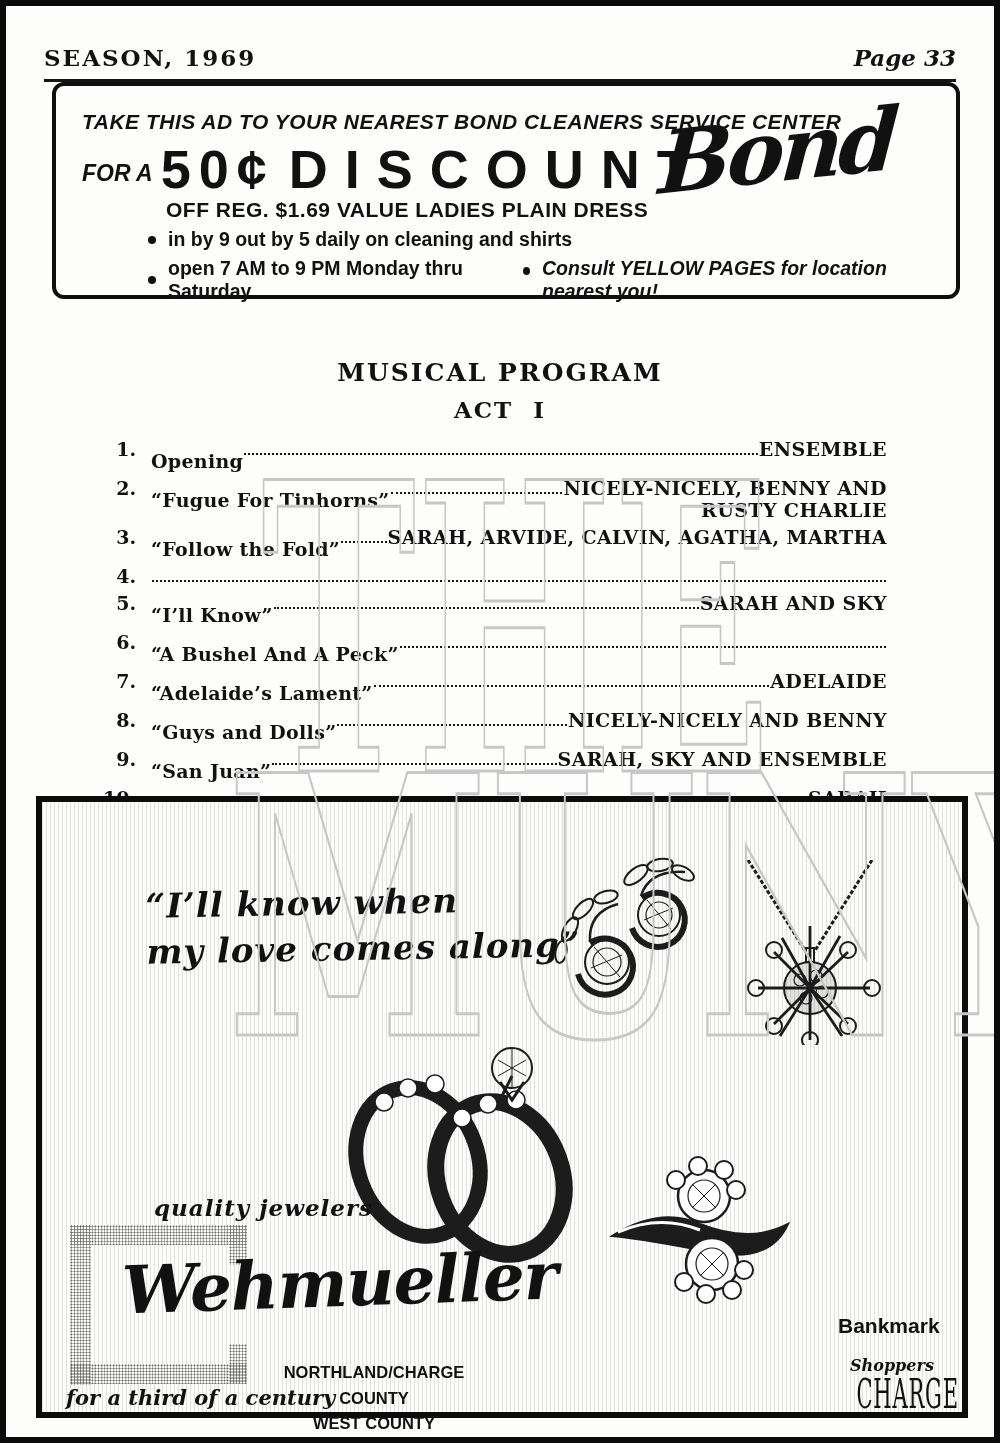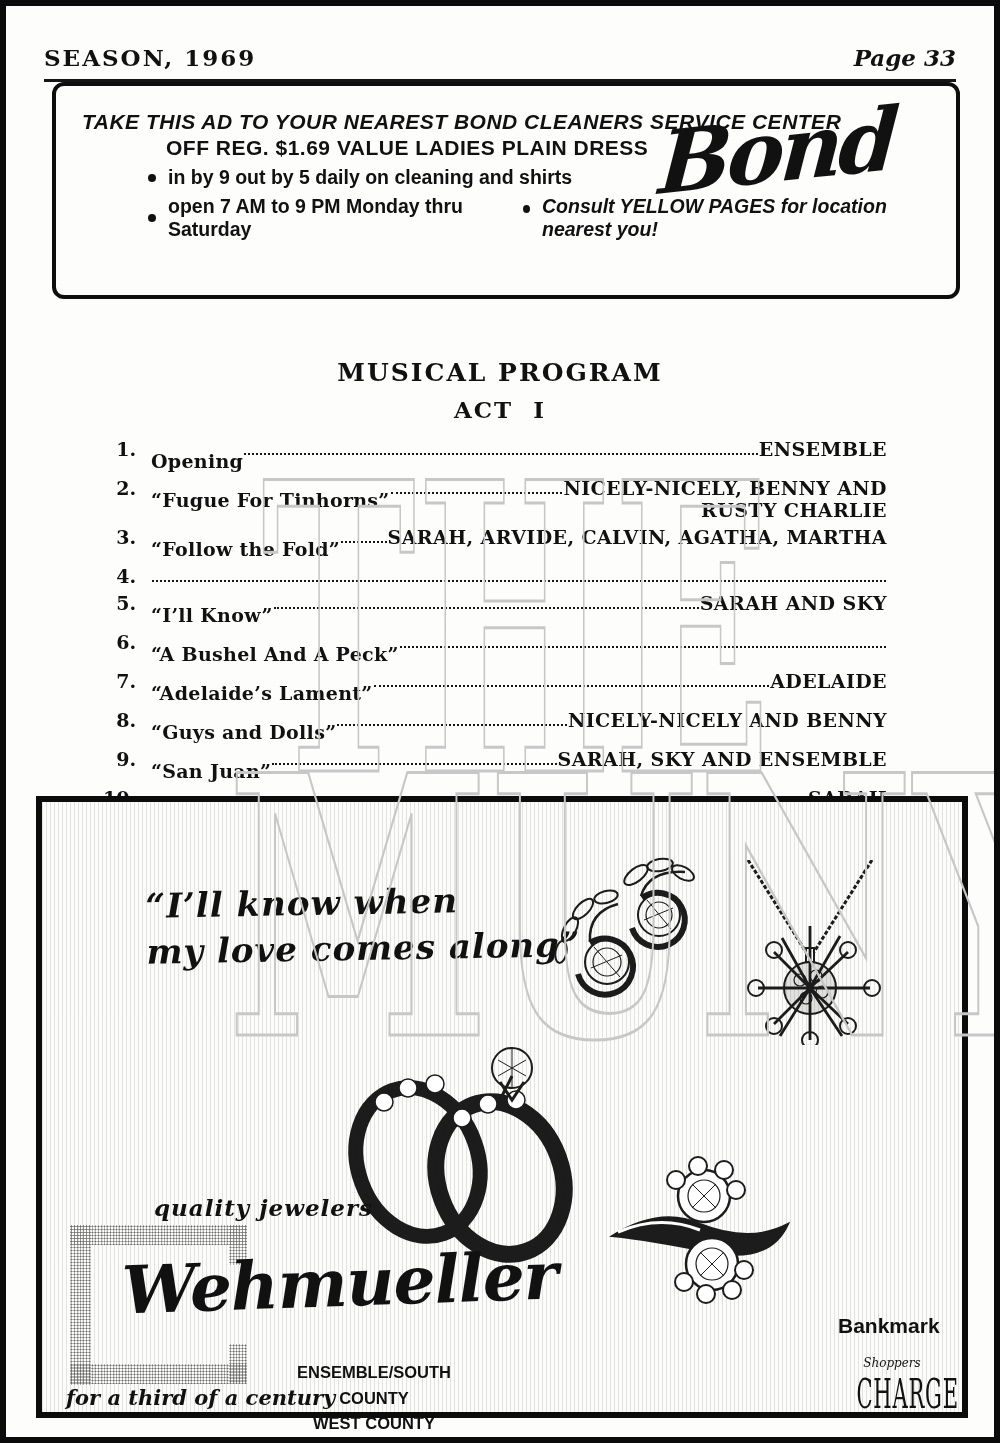--- a/index.html
+++ b/index.html
@@ -76,21 +76,21 @@
   }
   .j-quality { position: absolute; left: 112px; top: 392px; font-style: italic; font-weight: bold; font-size: 23px; letter-spacing: 1px; }
   .j-name {
     position: absolute; left: 80px; top: 448px;
     font-style: italic; font-weight: bold; font-size: 66px; line-height: 1;
     transform: rotate(-2deg); letter-spacing: -1px;
   }
   .j-third { position: absolute; left: 24px; top: 583px; font-style: italic; font-weight: bold; font-size: 21px; }
   .j-loc { position: absolute; left: 222px; top: 558px; width: 220px; text-align: center; font-family: "Liberation Sans", sans-serif; font-weight: bold; font-size: 16.5px; line-height: 1.55; }
   .j-bankmark { position: absolute; left: 788px; top: 512px; font-family: "Liberation Sans", sans-serif; font-weight: bold; font-size: 21px; padding-left: 8px; }
-  .j-shoppers { position: absolute; left: 800px; top: 554px; width: 100px; text-align: center; font-style: italic; font-weight: normal; font-size: 12px; }
+  .j-shoppers { position: absolute; left: 800px; top: 554px; width: 100px; text-align: center; font-style: italic; font-weight: bold; font-size: 16px; }
   .j-charge { position: absolute; left: 800px; top: 568px; width: 100px; text-align: center; font-size: 27px; }
   .j-charge span { display: inline-block; transform: scale(0.78, 1.5); transform-origin: center top; letter-spacing: 1px; }
 
   .halftone { position: absolute; background-image: radial-gradient(#6e6e6e 0.9px, rgba(0,0,0,0) 1.1px); background-size: 3px 3px; }
   .hf-top    { left: 28px; top: 423px; width: 177px; height: 20px; }
   .hf-toplip { left: 187px; top: 423px; width: 18px; height: 40px; }
   .hf-left   { left: 28px; top: 423px; width: 21px; height: 160px; }
   .hf-bot    { left: 28px; top: 562px; width: 177px; height: 20px; }
   .hf-botlip { left: 187px; top: 542px; width: 18px; height: 40px; }
 
@@ -105,20 +105,25 @@
 
 <div class="page">
 
   <div class="hdr">
     <span class="hdr-left">SEASON, 1969</span>
     <span class="hdr-right">Page 33</span>
   </div>
 
   <div class="coupon">
     <div class="c-line1">TAKE THIS AD TO YOUR NEAREST BOND CLEANERS SERVICE CENTER</div>
+    <div class="c-discount-row">
+      <span class="c-fora">FOR A</span>
+      <span class="c-amount">50¢</span>
+      <span class="c-word">DISCOUNT</span>
+    </div>
     <div class="c-offreg">OFF REG. $1.69 VALUE LADIES PLAIN DRESS</div>
     <div class="c-bullets">
       <div class="c-bullet-line">
         <span class="b-dot"></span>
         <span>in by 9 out by 5 daily on cleaning and shirts</span>
       </div>
       <div class="c-bullet-line">
         <span class="b-dot"></span>
         <span>open 7 AM to 9 PM Monday thru Saturday</span>
         <span class="c-sep"></span>
@@ -299,21 +304,21 @@
       <div class="halftone hf-top"></div>
       <div class="halftone hf-toplip"></div>
       <div class="halftone hf-left"></div>
       <div class="halftone hf-bot"></div>
       <div class="halftone hf-botlip"></div>
     </div>
 
     <div class="j-quality">quality jewelers</div>
     <div class="j-name">Wehmueller</div>
     <div class="j-third">for a third of a century</div>
-    <div class="j-loc" style="white-space: pre-line;">ENSEMBLE/SOUTH COUNTY
+    <div class="j-loc" style="white-space: pre-line;">NORTHLAND/CHARGE COUNTY
 WEST COUNTY</div>
     <div class="j-bankmark">Bankmark</div>
     <div class="j-shoppers">Shoppers</div>
     <div class="j-charge"><span>CHARGE</span></div>
   </div>
 
   <div class="wm wm-the"><span>THE</span></div>
   <div class="wm wm-muny"><span>MUNY</span></div>
 
 </div>

